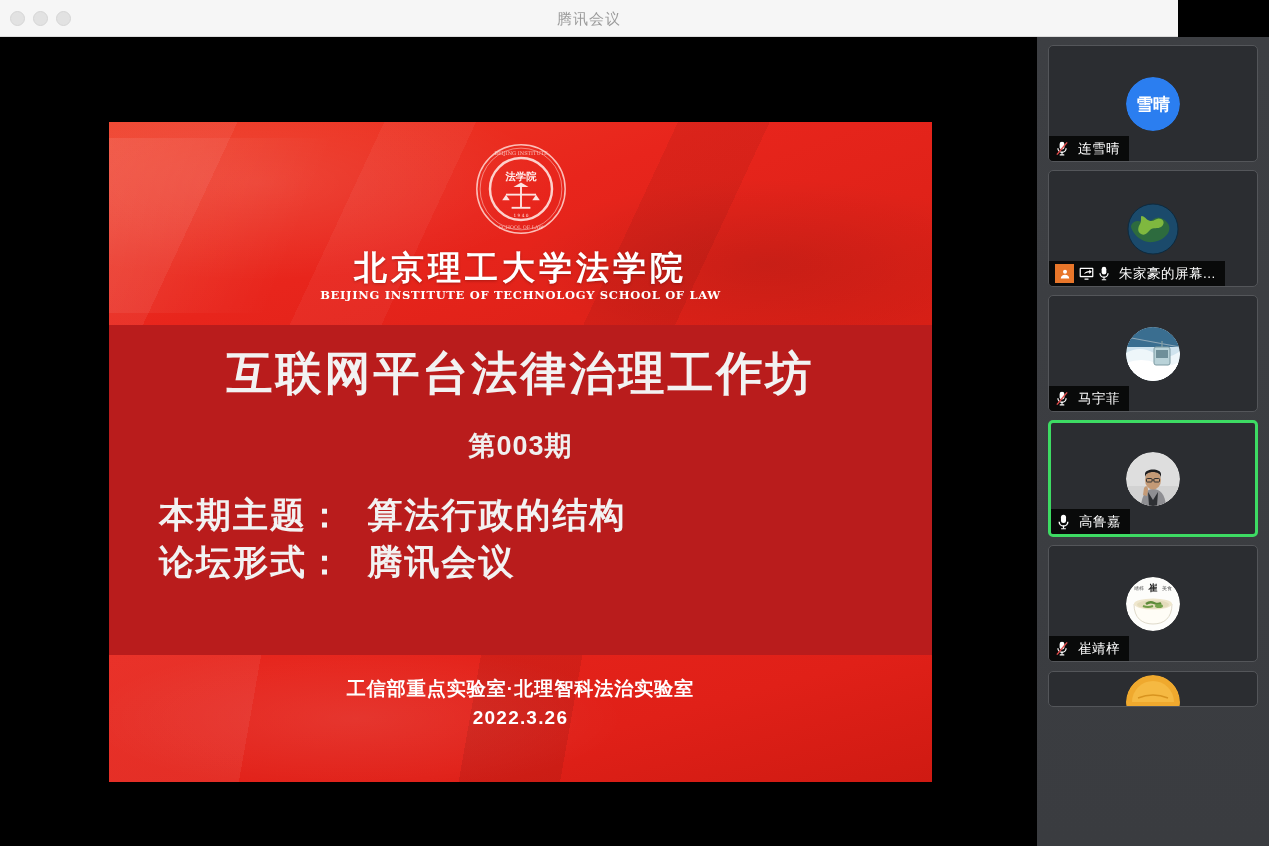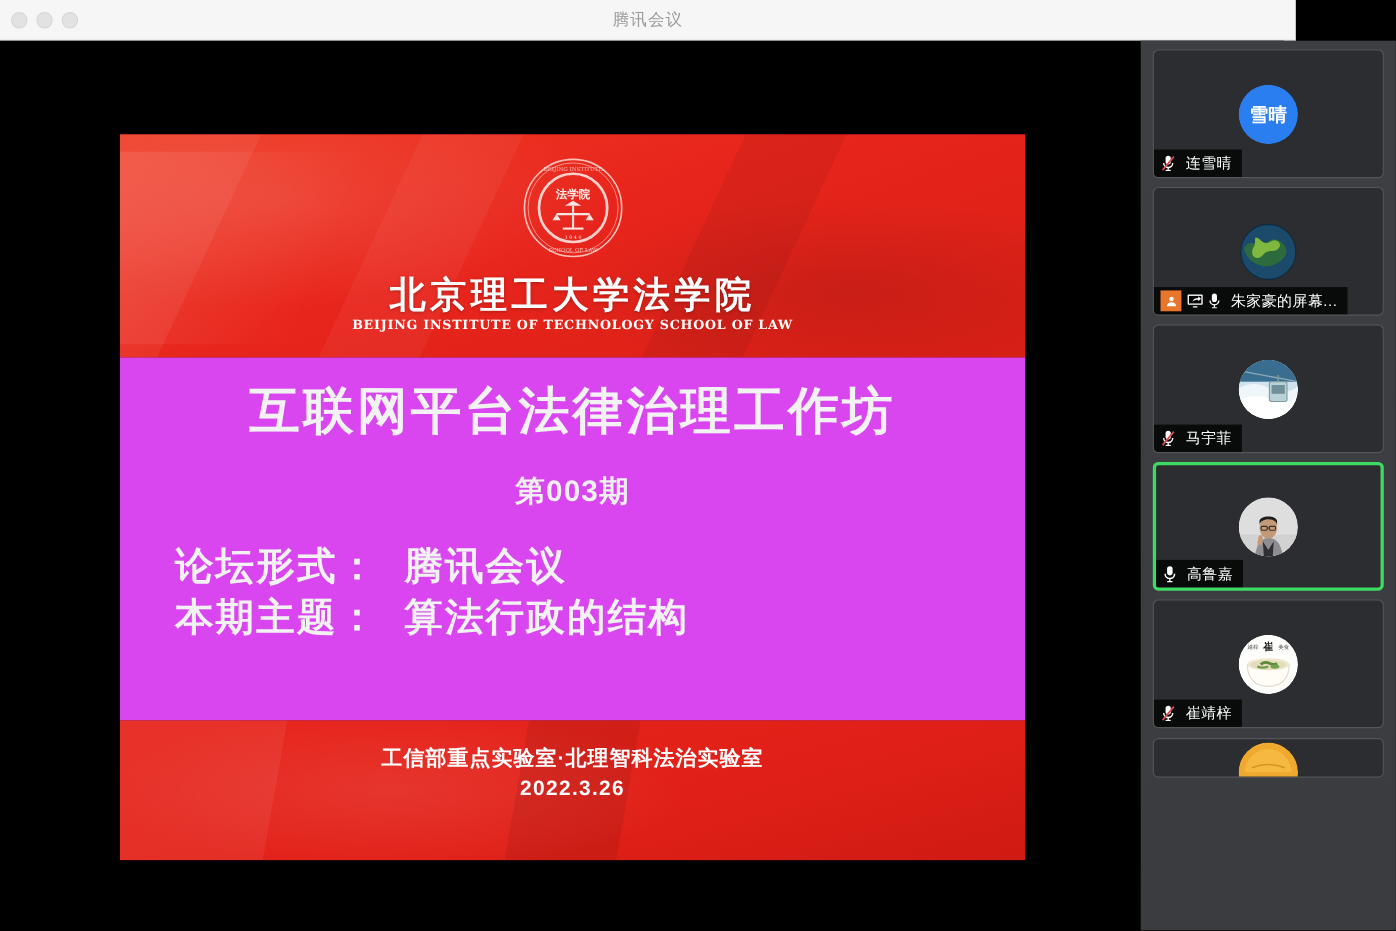--- a/index.html
+++ b/index.html
@@ -68,21 +68,21 @@
     font-size:33px; font-weight:700; color:#fff; letter-spacing:4px;
     text-shadow:0 1px 3px rgba(0,0,0,.25);
   }
   .school-en {
     position:absolute; left:0; right:0; top:166px; text-align:center;
     font-family:"DejaVu Serif","Liberation Serif",serif;
     font-size:11.5px; font-weight:700; color:#fff; letter-spacing:.7px;
   }
 
   
-  .slide-body { position:relative; height:330px; width:100%; background:#d946ef; }
+  .slide-body { position:relative; height:330px; width:100%; background:#b91c1c; }
 
   .slide-title {
     position:absolute; left:0; right:0; top:18px; text-align:center;
     font-size:46px; font-weight:700; color:#f2f2f2; letter-spacing:3px;
   }
   .slide-issue {
     position:absolute; left:0; right:0; top:103px; text-align:center;
     font-size:27px; font-weight:600; color:#f0f0f0; letter-spacing:1px;
   }
   .slide-lines { position:absolute; left:50px; top:166px; }
@@ -198,22 +198,22 @@
           </svg>
         </div>
         <div class="school-cn">北京理工大学法学院</div>
         <div class="school-en">BEIJING INSTITUTE OF TECHNOLOGY SCHOOL OF LAW</div>
       </div>
 
       <div class="slide-body">
         <div class="slide-title">互联网平台法律治理工作坊</div>
         <div class="slide-issue">第003期</div>
         <div class="slide-lines">
+          <div class="slide-line">本期主题：  算法行政的结构</div>
           <div class="slide-line">论坛形式：  腾讯会议</div>
-          <div class="slide-line">本期主题：  算法行政的结构</div>
         </div>
       </div>
 
       <div class="slide-foot">
         <div class="foot-line foot-1">工信部重点实验室·北理智科法治实验室</div>
         <div class="foot-line foot-3">2022.3.26</div>
       </div>
 
     </div>
 

